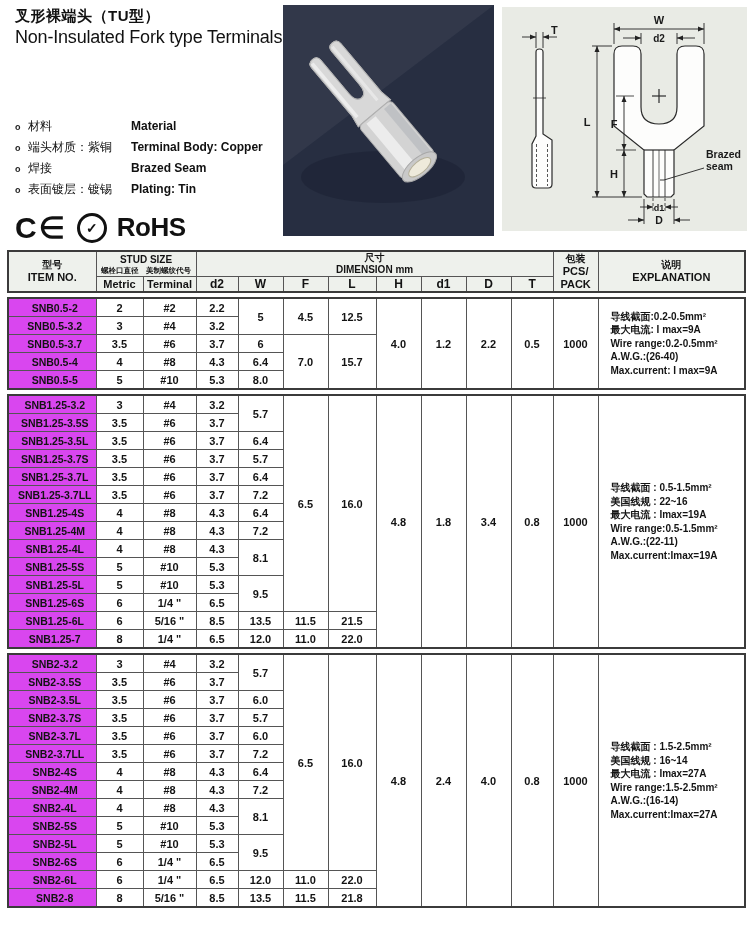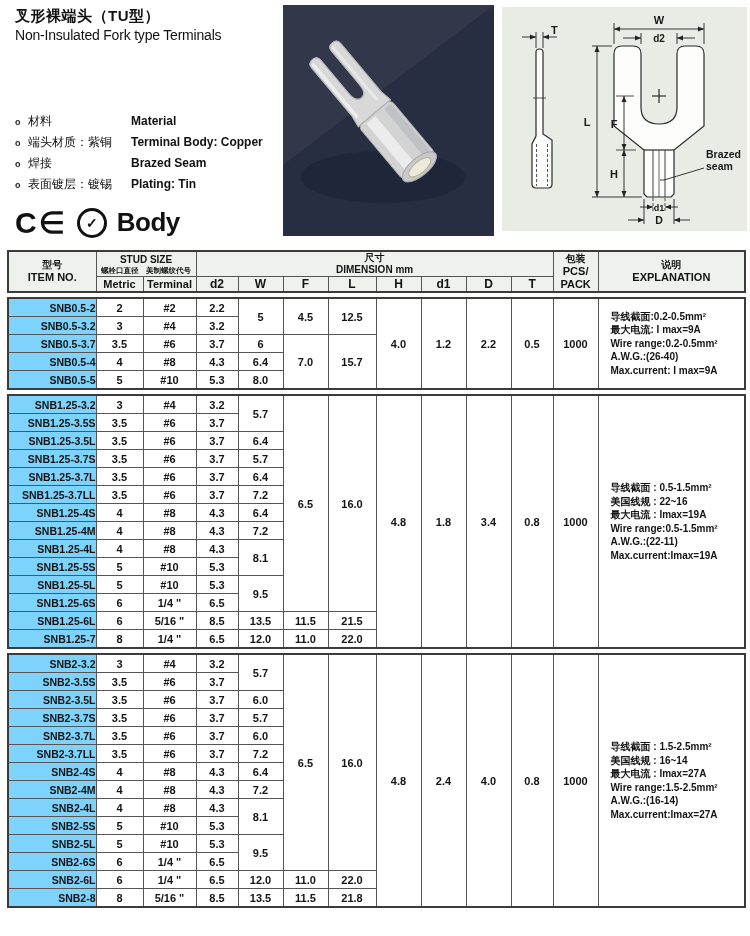--- a/index.html
+++ b/index.html
@@ -3,21 +3,21 @@
 <meta charset="utf-8">
 <style>
   html,body{margin:0;padding:0;background:#fff;}
   body{width:750px;height:936px;font-family:"Liberation Sans",sans-serif;color:#111;overflow:hidden;}
   .page{position:relative;width:750px;height:936px;}
 
   
   .top{position:relative;height:246px;}
   .info{position:absolute;left:15px;top:7px;width:270px;}
   .title-zh{font-size:15px;font-weight:bold;letter-spacing:.5px;}
-  .title-en{font-size:14px;letter-spacing:-.2px;margin-top:1px;}
+  .title-en{font-size:18px;letter-spacing:-.2px;margin-top:1px;}
   .materials{margin-top:70px;}
   .mat-row{display:flex;align-items:baseline;margin-bottom:4px;}
   .bullet{width:13px;font-size:9px;font-weight:bold;color:#222;}
   .mat-zh{width:103px;font-size:12px;}
   .mat-en{font-size:12px;font-weight:bold;}
   .certs{display:flex;align-items:center;margin-top:14px;}
   .ce{font-size:30px;font-weight:bold;letter-spacing:2px;line-height:1;}
   .badge{width:24px;height:24px;border:3px solid #111;border-radius:50%;display:flex;align-items:center;justify-content:center;font-size:14px;font-weight:bold;margin-left:10px;}
   .rohs{font-size:26px;font-weight:bold;margin-left:10px;letter-spacing:-.5px;}
 
@@ -30,21 +30,21 @@
   table{border:2px solid #3b3b3b;}
   td,th{border:1px solid #555;padding:0;text-align:center;font-weight:bold;color:#131313;}
   .hdr{margin-top:4px;}
   .hdr td{background:#eef1ec;vertical-align:middle;}
   .h-line1{font-size:10px;line-height:12px;}
   .h-line2{font-size:11px;line-height:13px;}
   .h-sub{font-size:7.5px;line-height:9px;font-weight:bold;white-space:nowrap;}
   .h-dim{font-size:12px;}
   .spec{margin-top:4px;}
   .spec td{height:17px;font-size:11px;line-height:12px;vertical-align:middle;}
-  .c-item{background:#7dd3fc;text-align:right;padding-left:5px !important;font-size:10.5px !important;}
+  .c-item{background:#d946ef;text-align:center;padding-left:5px !important;font-size:10.5px !important;}
   .c-expl{text-align:left !important;padding-left:12px !important;font-size:10px !important;line-height:13.5px !important;}
   .c-expl div{white-space:nowrap;}
 
   
   .diagram svg text{font-family:"Liberation Sans",sans-serif;font-weight:bold;fill:#1a1a1a;}
 </style>
 </head>
 <body>
 
 <div class="page">
@@ -74,21 +74,21 @@
         <div class="mat-row">
           <span class="bullet">o</span>
           <span class="mat-zh">表面镀层：镀锡</span>
           <span class="mat-en">Plating: Tin</span>
         </div>
       </div>
 
       <div class="certs">
         <span class="ce">C∈</span>
         <span class="badge">✓</span>
-        <span class="rohs">Body</span>
+        <span class="rohs">RoHS</span>
       </div>
     </div>
 
     <div class="photo">
       <svg width="211" height="231" viewBox="0 0 211 231">
         <rect x="0" y="0" width="211" height="231" fill="#272e41"></rect>
         <polygon points="0,0 211,0 0,160" fill="#ffffff" opacity="0.05"></polygon>
         <ellipse cx="100" cy="172" rx="82" ry="26" fill="#1b2133" opacity="0.55"></ellipse>
         <g transform="translate(103,122) rotate(-40)">
           <path d="M-19 -93 Q-19 -99 -13 -99 Q-7 -99 -7 -93 L-7 -50 Q-7 -38 0 -38 Q7 -38 7 -50 L7 -93 Q7 -99 13 -99 Q19 -99 19 -93 L19 -30 L21 -18 L-21 -18 L-19 -30 Z" transform="scale(-1,1)" fill="#d8d8d8" stroke="#b2b2b2" stroke-width="1"></path>

